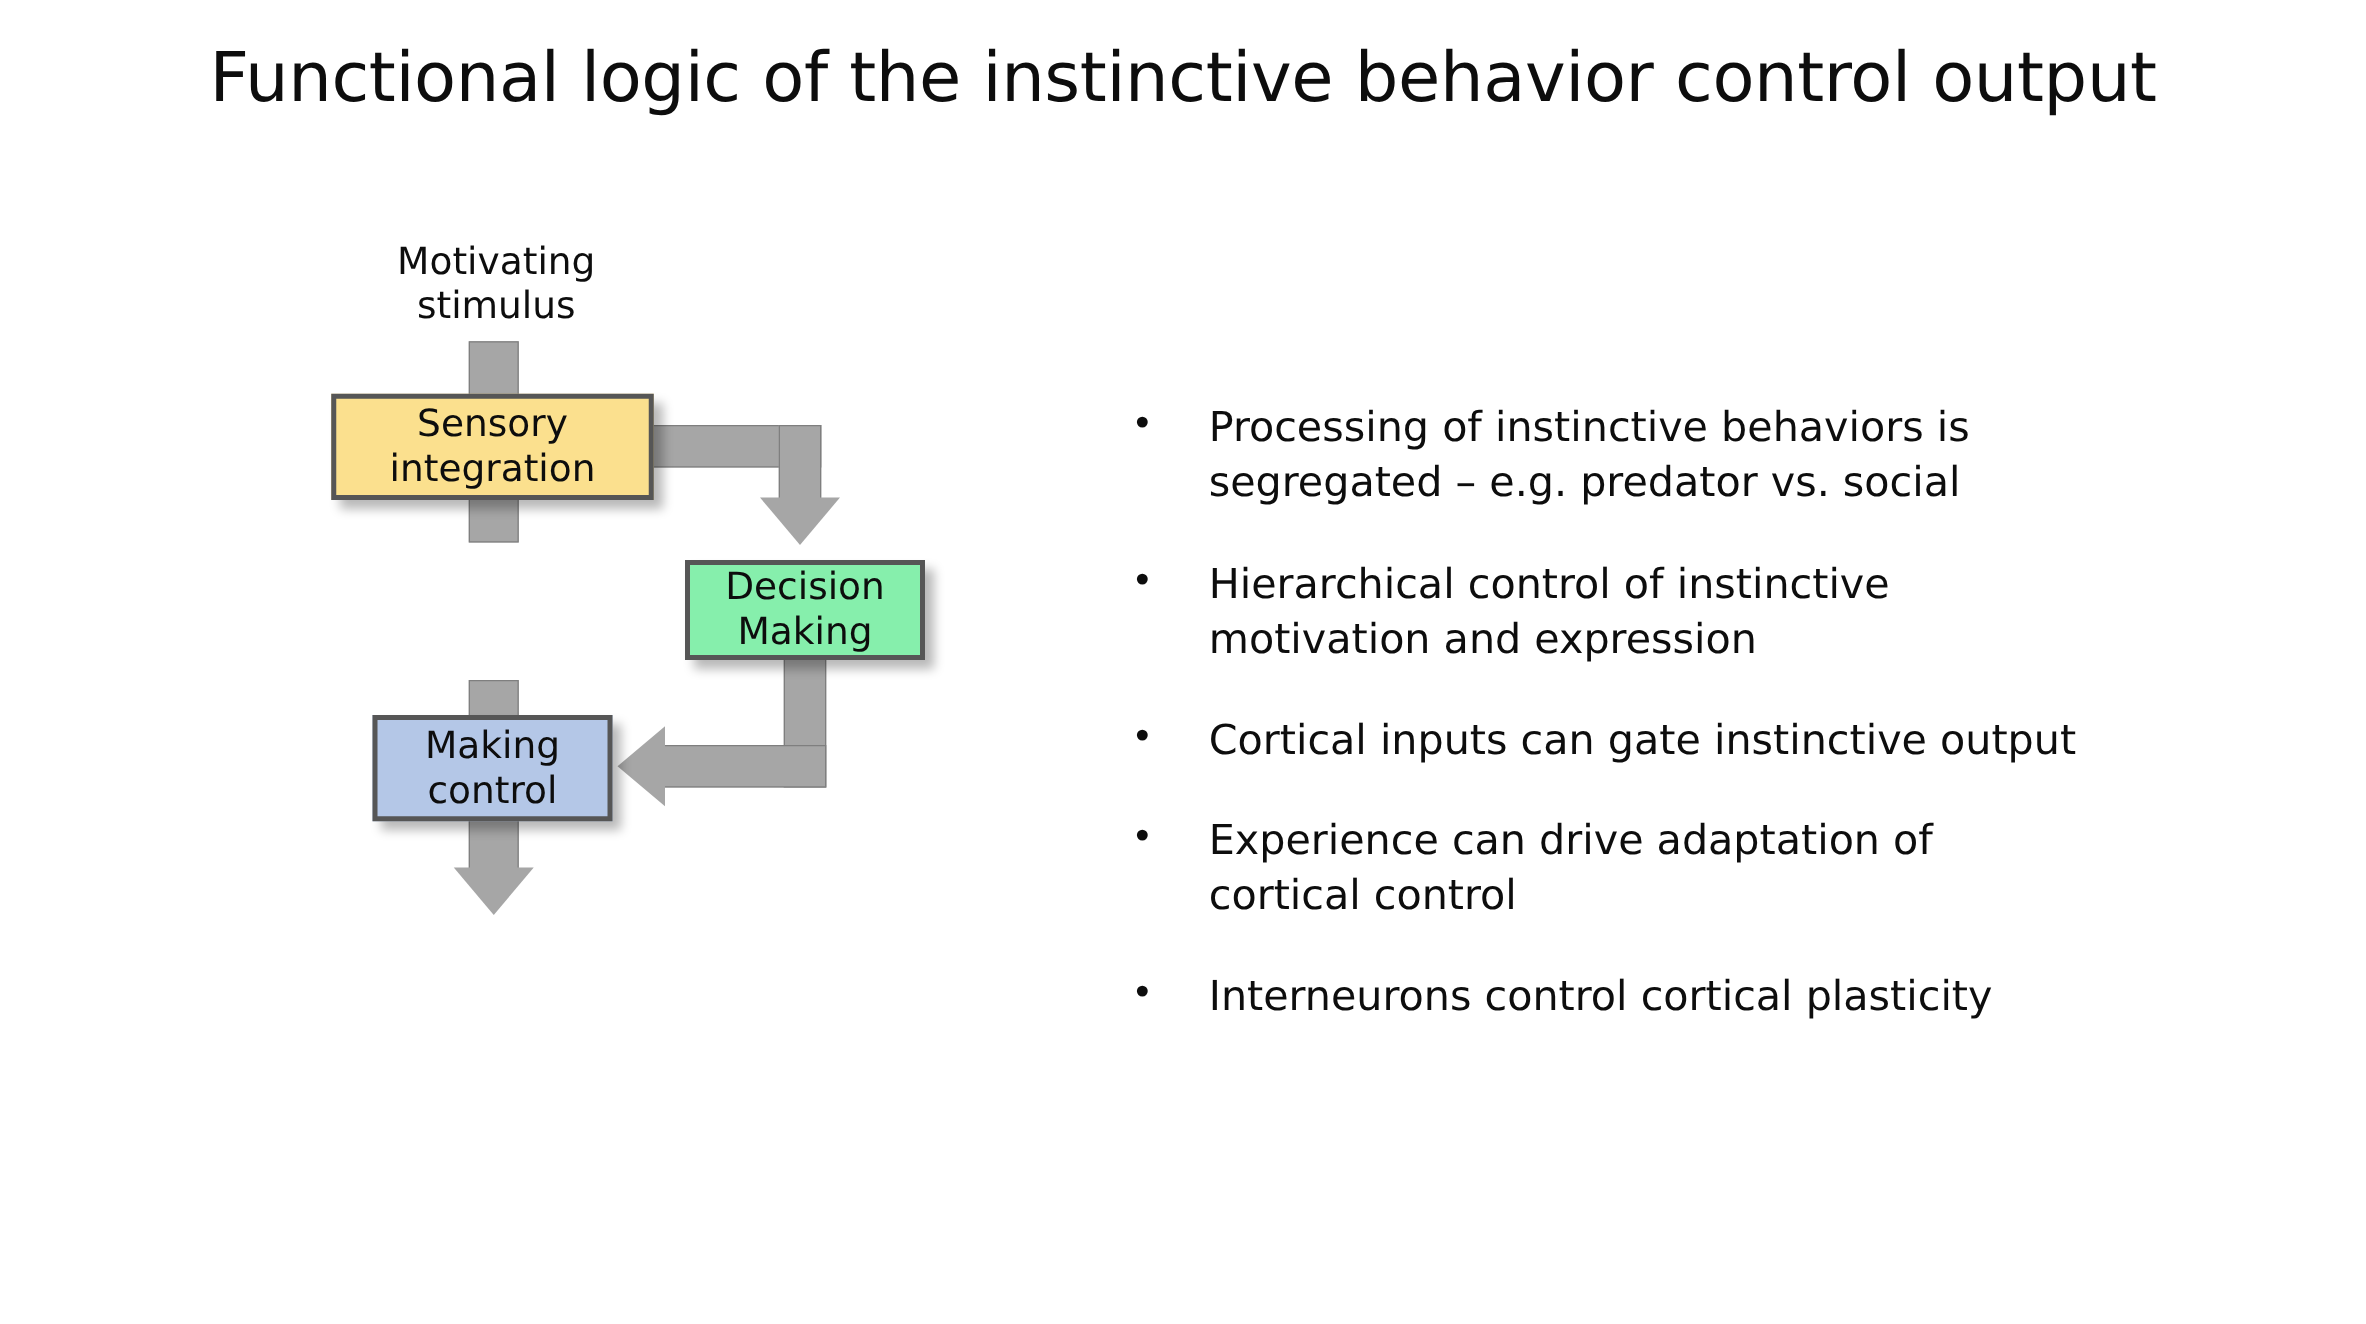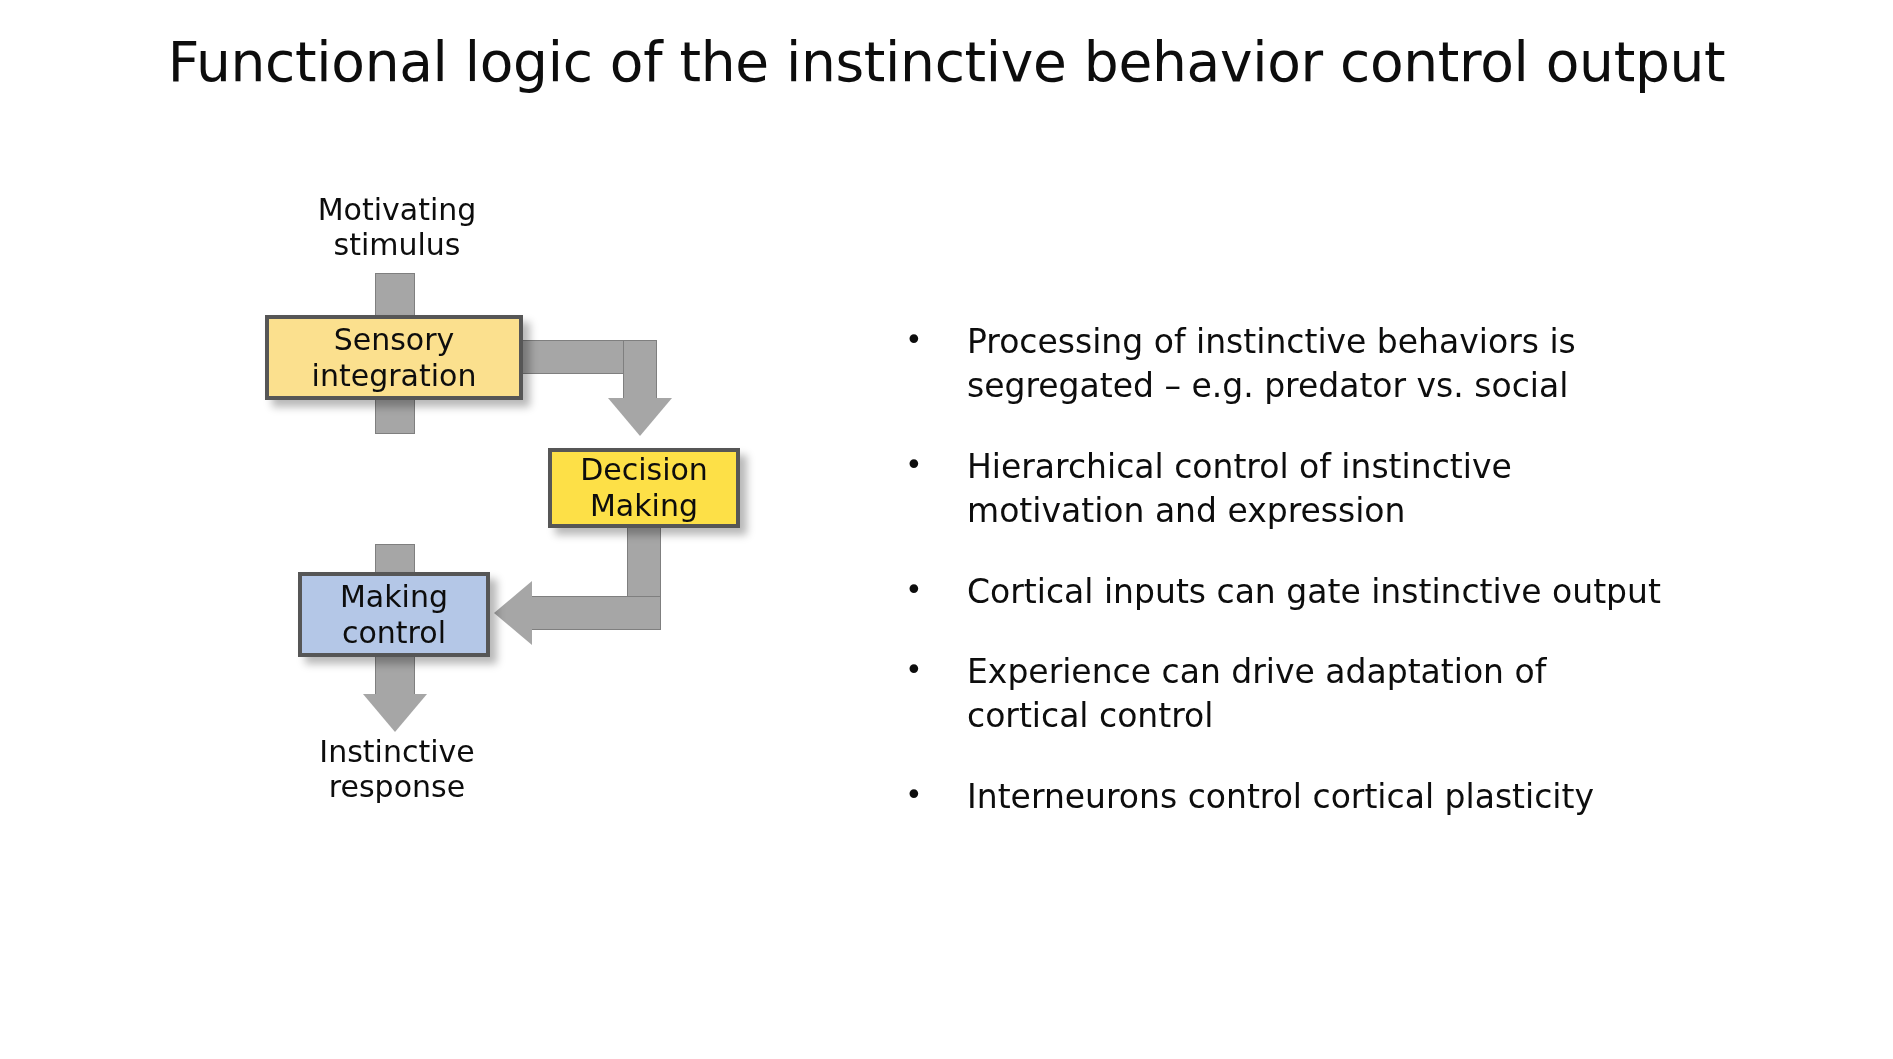--- a/index.html
+++ b/index.html
@@ -59,21 +59,21 @@
     text-align: center;
     font-size: 30px;
     line-height: 1.2;
     color: #0d0d0d;
     box-shadow: 7px 7px 8px rgba(0,0,0,0.28);
     z-index: 5;
   }
   .node-sensory      { background: #fbe08e; }
   .node-motivational { background: #f6cbad; }
   .node-motor        { background: #b4c7e7; }
-  .node-decision     { background: #fde047; align-items: center; }
+  .node-decision     { background: #86efac; align-items: center; }
 
   
   .conn {
     position: absolute;
     background: #a6a6a6;
     border: 1px solid #7f7f7f;
     box-sizing: border-box;
     z-index: 1;
   }
 
@@ -145,22 +145,20 @@
   <div class="conn" style="left:375px; top:544px; width:40px; height:32px;"></div>
 
   <div class="node node-motor" style="left:298px; top:572px; width:192px; height:85px;">
     <span style="white-space:pre-line;">Making
 control</span>
   </div>
 
   <div class="conn" style="left:375px; top:654px; width:40px; height:42px;"></div>
   <div class="arrow-down" style="left:363px; top:694px;"></div>
 
-  <div class="plain-label" style="left:268px; top:734px; width:258px;">Instinctive
-response</div>
 
   <div class="conn" style="left:520px; top:340px; width:137px; height:34px;"></div>
 
   <div class="conn" style="left:623px; top:340px; width:34px; height:62px;"></div>
 
   <div class="arrow-down" style="left:608px; top:398px;"></div>
 
   <div class="node node-decision" style="left:548px; top:448px; width:192px; height:80px;">
     <span style="white-space:pre-line;">Decision
 Making</span>

